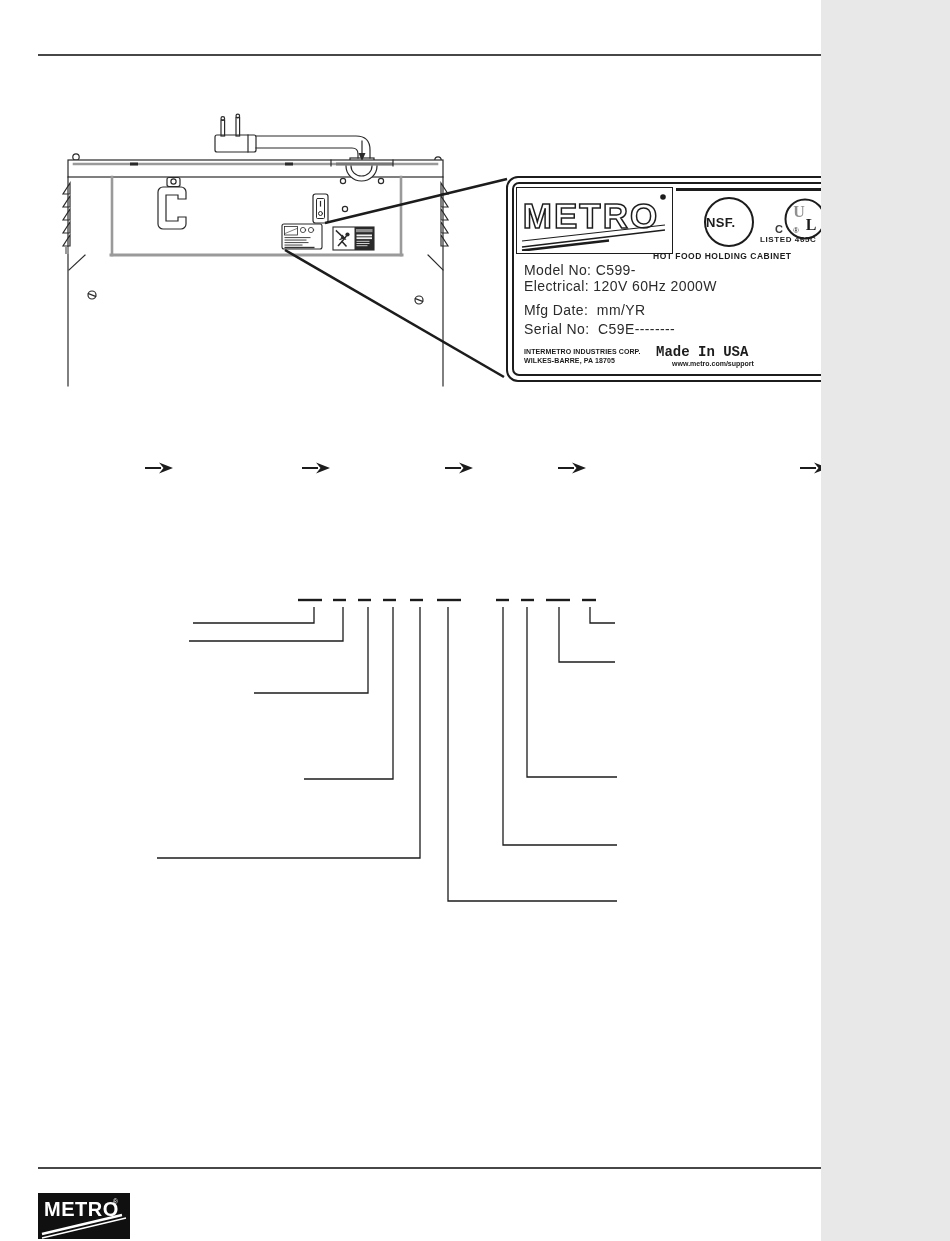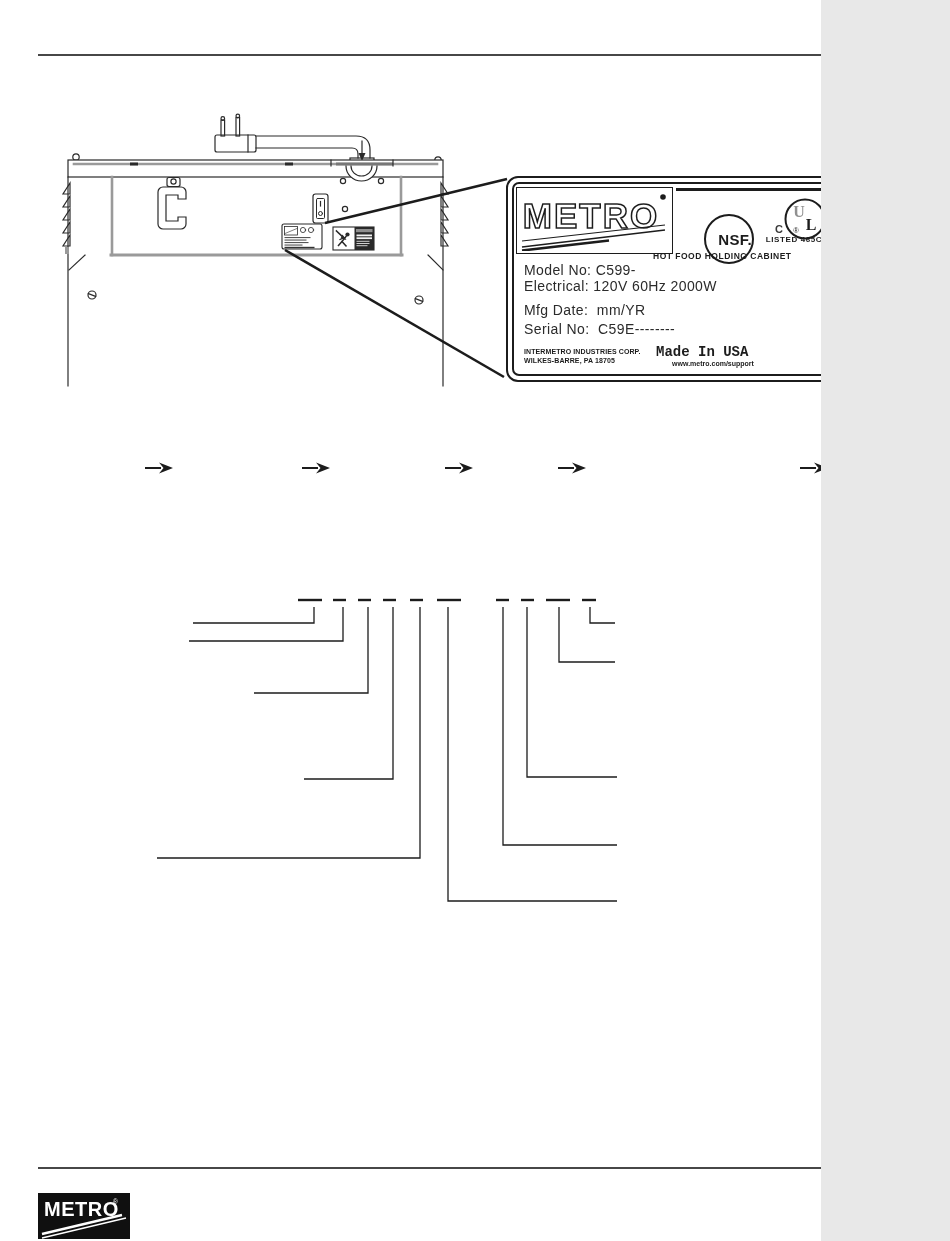--- a/index.html
+++ b/index.html
@@ -14,25 +14,25 @@
   #overlay-svg{left:0;top:0;pointer-events:none;}
 
   
   .nameplate{position:absolute;left:506px;top:176px;width:366px;height:206px;
              border:2.4px solid #1c1c1c;border-radius:12px;background:#fff;box-sizing:border-box;}
   .np-inner{position:absolute;inset:4px;border:2px solid #1c1c1c;border-radius:7px;}
   .np-accent{position:absolute;left:168px;top:10px;width:188px;height:3.2px;background:#1c1c1c;}
   .np-logo{position:absolute;left:8px;top:9px;width:157px;height:67px;border:1.8px solid #1c1c1c;
            box-sizing:border-box;background:#fff;}
   .np-logo svg{left:0;top:0;}
-  .nsf-mark{position:absolute;left:196px;top:36px;width:50px;height:50px;border:2.6px solid #1c1c1c;
-            border-radius:50%;display:flex;align-items:center;justify-content:flex-end;
-            font-weight:bold;font-size:15px;letter-spacing:.3px;box-sizing:border-box;}
+  .nsf-mark{position:absolute;left:196px;top:19px;width:50px;height:50px;border:2.6px solid #1c1c1c;
+            border-radius:50%;display:flex;align-items:center;justify-content:flex-start;
+            font-weight:bold;font-size:13px;letter-spacing:.3px;box-sizing:border-box;}
   .ul-svg{left:258px;top:12px;}
-  .np-listed{position:absolute;left:240px;top:57px;width:92px;text-align:center;
+  .np-listed{position:absolute;left:252px;top:57px;width:92px;text-align:left;
              font-size:8px;font-weight:bold;letter-spacing:.6px;}
   .np-category{position:absolute;left:145px;top:73px;width:210px;text-align:left;
                font-size:8.5px;font-weight:bold;letter-spacing:.5px;}
   .np-line{position:absolute;left:16px;font-size:14px;letter-spacing:.4px;color:#2b2b2b;white-space:pre;}
   .np-mfr{position:absolute;left:16px;top:170px;font-size:7px;font-weight:bold;line-height:8.5px;
           letter-spacing:.1px;}
   .np-madein{position:absolute;left:148px;top:166px;width:130px;text-align:left;
              font-size:14px;font-weight:bold;font-family:Liberation Mono, monospace;}
   .np-site{position:absolute;left:140px;top:182px;width:130px;text-align:center;
            font-size:7px;font-weight:bold;}

